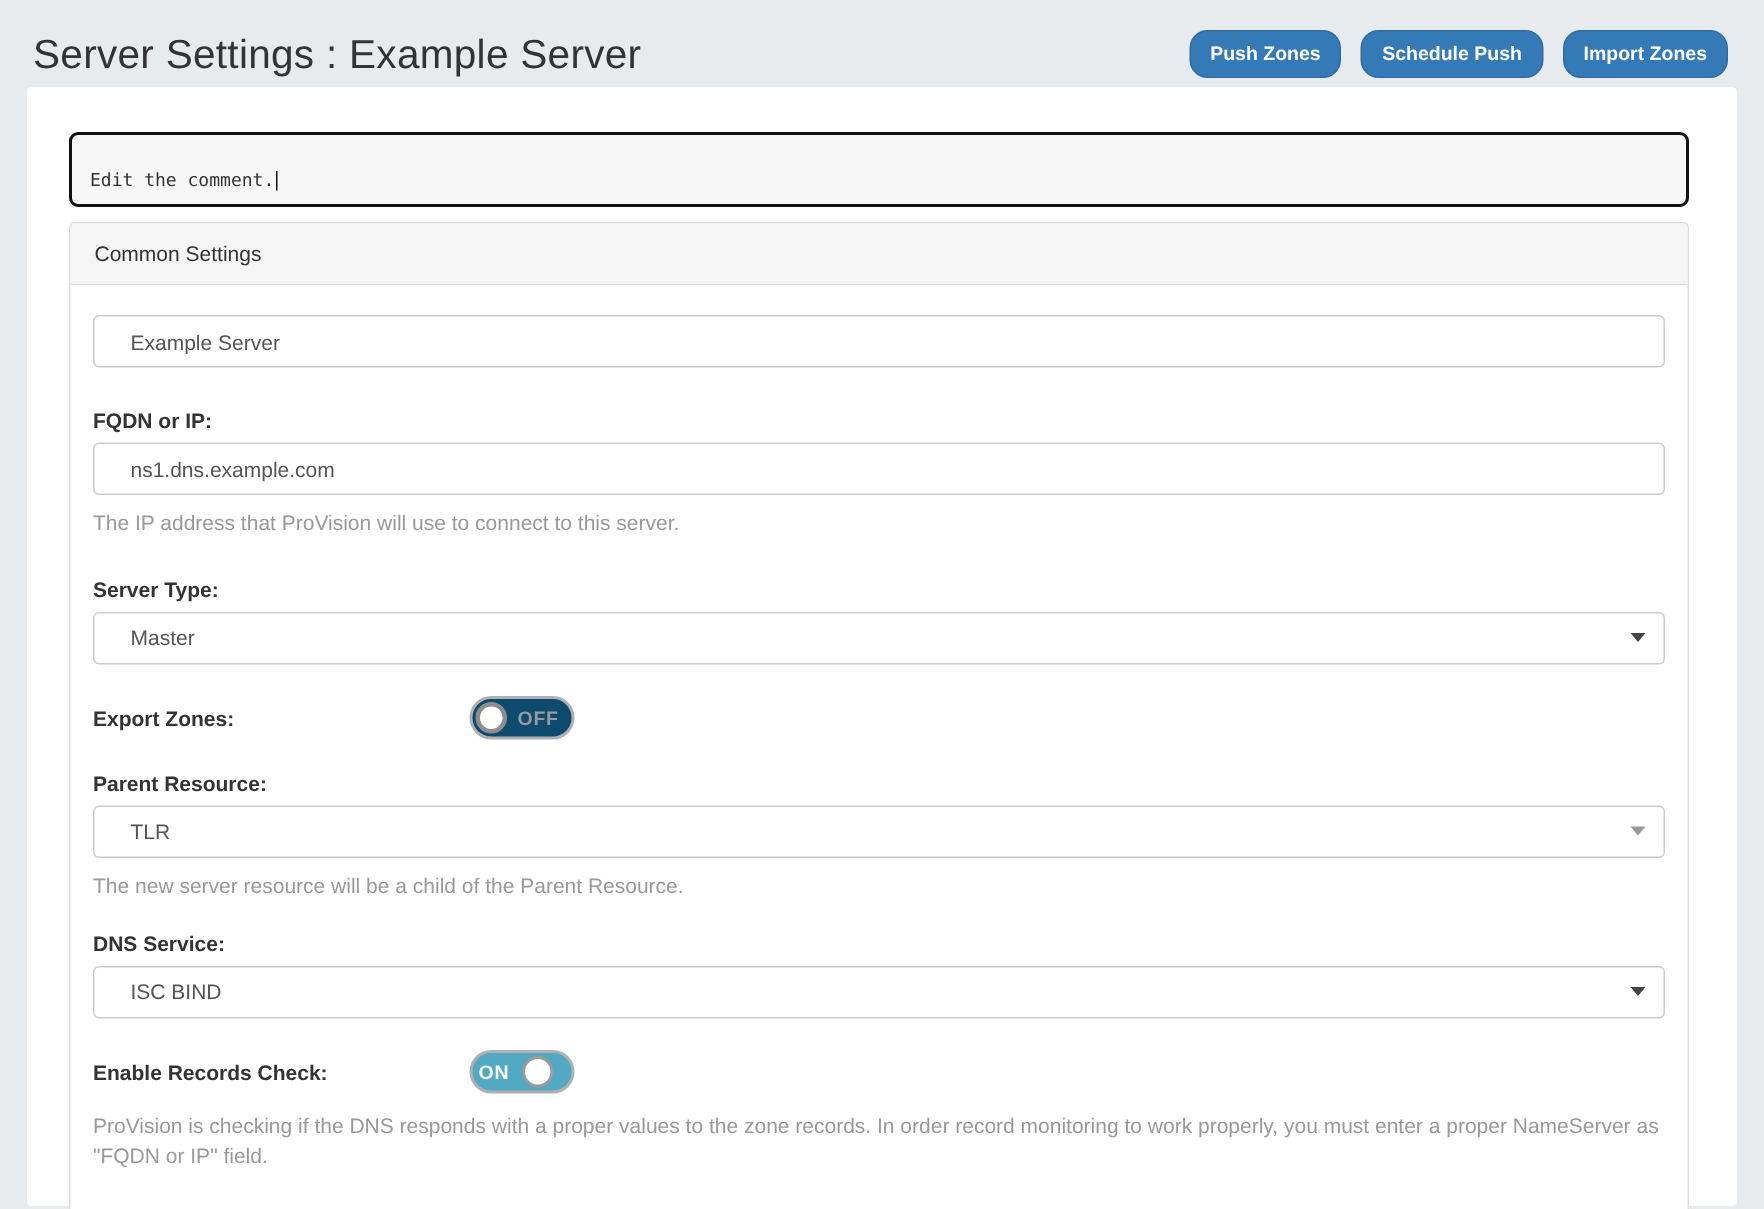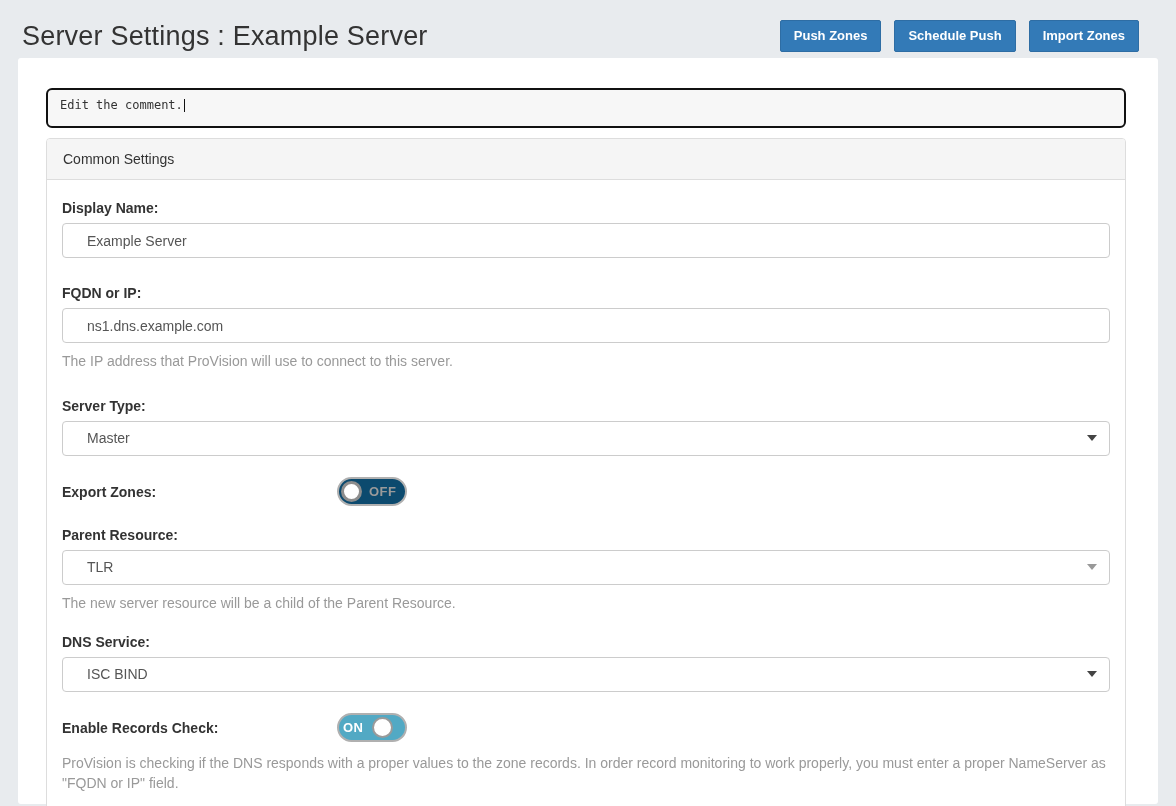--- a/index.html
+++ b/index.html
@@ -6,56 +6,56 @@
   html, body { width: 1176px; height: 806px; }
   body {
     font-family: "Liberation Sans", sans-serif;
     background: #e8ebee;
     overflow: hidden;
   }
   .page-header {
     display: flex;
     justify-content: space-between;
     align-items: center;
-    padding: 14px 37px 0 22px;
+    padding: 14px 24px 0 22px;
     height: 58px;
   }
   .page-title {
     font-size: 27px;
     font-weight: 400;
     color: #333;
     letter-spacing: 0.2px;
   }
   .header-buttons { display: flex; gap: 13px; }
   .btn-blue {
     background: #337ab7;
     border: 1px solid #2e6da4;
     color: #fff;
     font-family: "Liberation Sans", sans-serif;
     font-size: 13px;
     font-weight: 700;
     padding: 7px 13px;
-    border-radius: 2px;
+    border-radius: 12px;
     cursor: pointer;
     line-height: 1.2;
   }
   .card {
     background: #fff;
     margin: 0 18px;
     border-radius: 3px;
     padding: 30px 30px 40px 28px;
     height: 746px;
   }
   .comment-box {
     width: 1080px;
     height: 40px;
     background: #f7f7f7;
     border: 2px solid #111;
     border-radius: 6px;
-    padding: 8px 12px;
+    padding: 23px 12px;
     font-family: "DejaVu Sans Mono", "Liberation Mono", monospace;
     font-size: 12px;
     color: #333;
     line-height: 14px;
     cursor: text;
   }
   .caret {
     display: inline-block;
     width: 1px;
     height: 13px;
@@ -121,21 +121,21 @@
     font-size: 14px;
     color: #999;
     margin-top: 9px;
     line-height: 19px;
   }
   .toggle-row {
     display: flex;
     align-items: center;
     margin-bottom: 21px;
   }
-  .toggle-row .field-label { margin-bottom: 0; width: 275px; }
+  .toggle-row .field-label { margin-bottom: 0; width: 251px; }
   .toggle {
     width: 70px;
     height: 29px;
     border-radius: 15px;
     border: 2px solid #b0b0b0;
     display: flex;
     align-items: center;
     cursor: pointer;
     font-size: 13px;
     font-weight: 700;
@@ -185,21 +185,20 @@
 
 <div class="card">
 
   <div class="comment-box"><span>Edit the comment.</span><span class="caret"></span></div>
 
   <div class="panel">
     <div class="panel-header">Common Settings</div>
     <div class="panel-body">
 
       <div class="form-group">
-        <label class="field-label">Display Name:</label>
         <input class="form-control" type="text" value="Example Server" style="">
       </div>
 
       <div class="form-group">
         <label class="field-label">FQDN or IP:</label>
         <input class="form-control" type="text" value="ns1.dns.example.com" style="">
         <div class="help-text">The IP address that ProVision will use to connect to this server.</div>
       </div>
 
       <div class="form-group tight">

